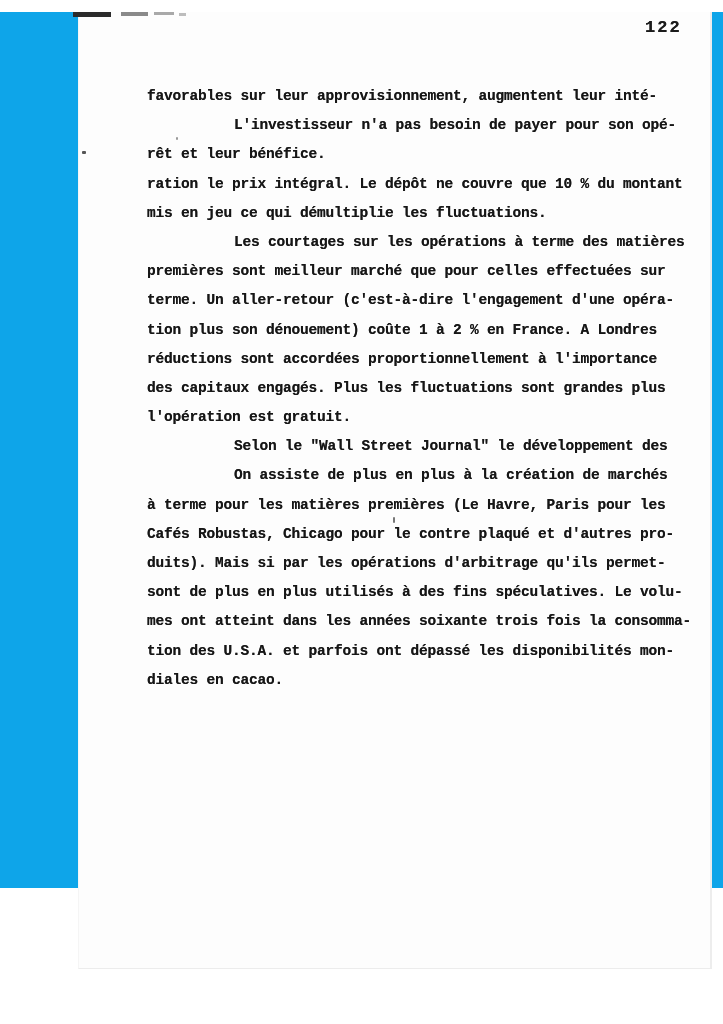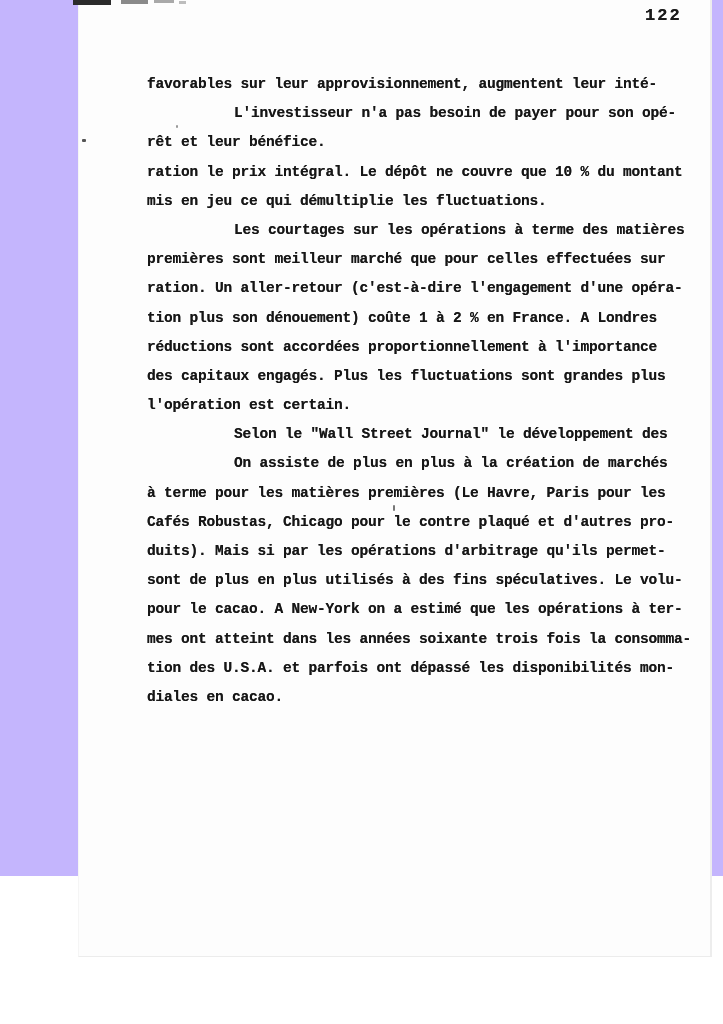--- a/index.html
+++ b/index.html
@@ -5,21 +5,22 @@
   * { margin: 0; padding: 0; box-sizing: border-box; }
   html, body {
     width: 723px; height: 1024px;
     background: #ffffff;
     overflow: hidden;
     font-family: "Liberation Mono", "DejaVu Sans Mono", monospace;
   }
   .canvas {
     position: relative;
     width: 723px; height: 876px;
-    background: #c4b5fd;
+    background: #0ea5e9;
+    margin-top: 12px;
   }
   .page {
     position: absolute;
     left: 78px; top: 0;
     width: 634px; height: 957px;
     background: #fdfdfd;
     border-right: 2px solid #ededed;
     border-bottom: 1px solid #ececec;
     border-left: 1px solid #f5f5f5;
   }
@@ -77,31 +78,30 @@
     <div class="page-number">122</div>
 
     <div class="text-block">
       <span class="line">favorables sur leur approvisionnement, augmentent leur inté-</span>
       <span class="line indent">L'investisseur n'a pas besoin de payer pour son opé-</span>
       <span class="line">rêt et leur bénéfice.</span>
       <span class="line">ration le prix intégral. Le dépôt ne couvre que 10 % du montant</span>
       <span class="line">mis en jeu ce qui démultiplie les fluctuations.</span>
       <span class="line indent">Les courtages sur les opérations à terme des matières</span>
       <span class="line">premières sont meilleur marché que pour celles effectuées sur</span>
-      <span class="line">ration. Un aller-retour (c'est-à-dire l'engagement d'une opéra-</span>
+      <span class="line">terme. Un aller-retour (c'est-à-dire l'engagement d'une opéra-</span>
       <span class="line">tion plus son dénouement) coûte 1 à 2 % en France. A Londres</span>
       <span class="line">réductions sont accordées proportionnellement à l'importance</span>
       <span class="line">des capitaux engagés. Plus les fluctuations sont grandes plus</span>
-      <span class="line">l'opération est certain.</span>
+      <span class="line">l'opération est gratuit.</span>
       <span class="line indent">Selon le "Wall Street Journal" le développement des</span>
       <span class="line indent">On assiste de plus en plus à la création de marchés</span>
       <span class="line">à terme pour les matières premières (Le Havre, Paris pour les</span>
       <span class="line">Cafés Robustas, Chicago pour le contre plaqué et d'autres pro-</span>
       <span class="line">duits). Mais si par les opérations d'arbitrage qu'ils permet-</span>
       <span class="line">sont de plus en plus utilisés à des fins spéculatives. Le volu-</span>
-      <span class="line">pour le cacao. A New-York on a estimé que les opérations à ter-</span>
       <span class="line">mes ont atteint dans les années soixante trois fois la consomma-</span>
       <span class="line">tion des U.S.A. et parfois ont dépassé les disponibilités mon-</span>
       <span class="line">diales en cacao.</span>
     </div>
 
   </div>
 </div>
 
 </body></html>

